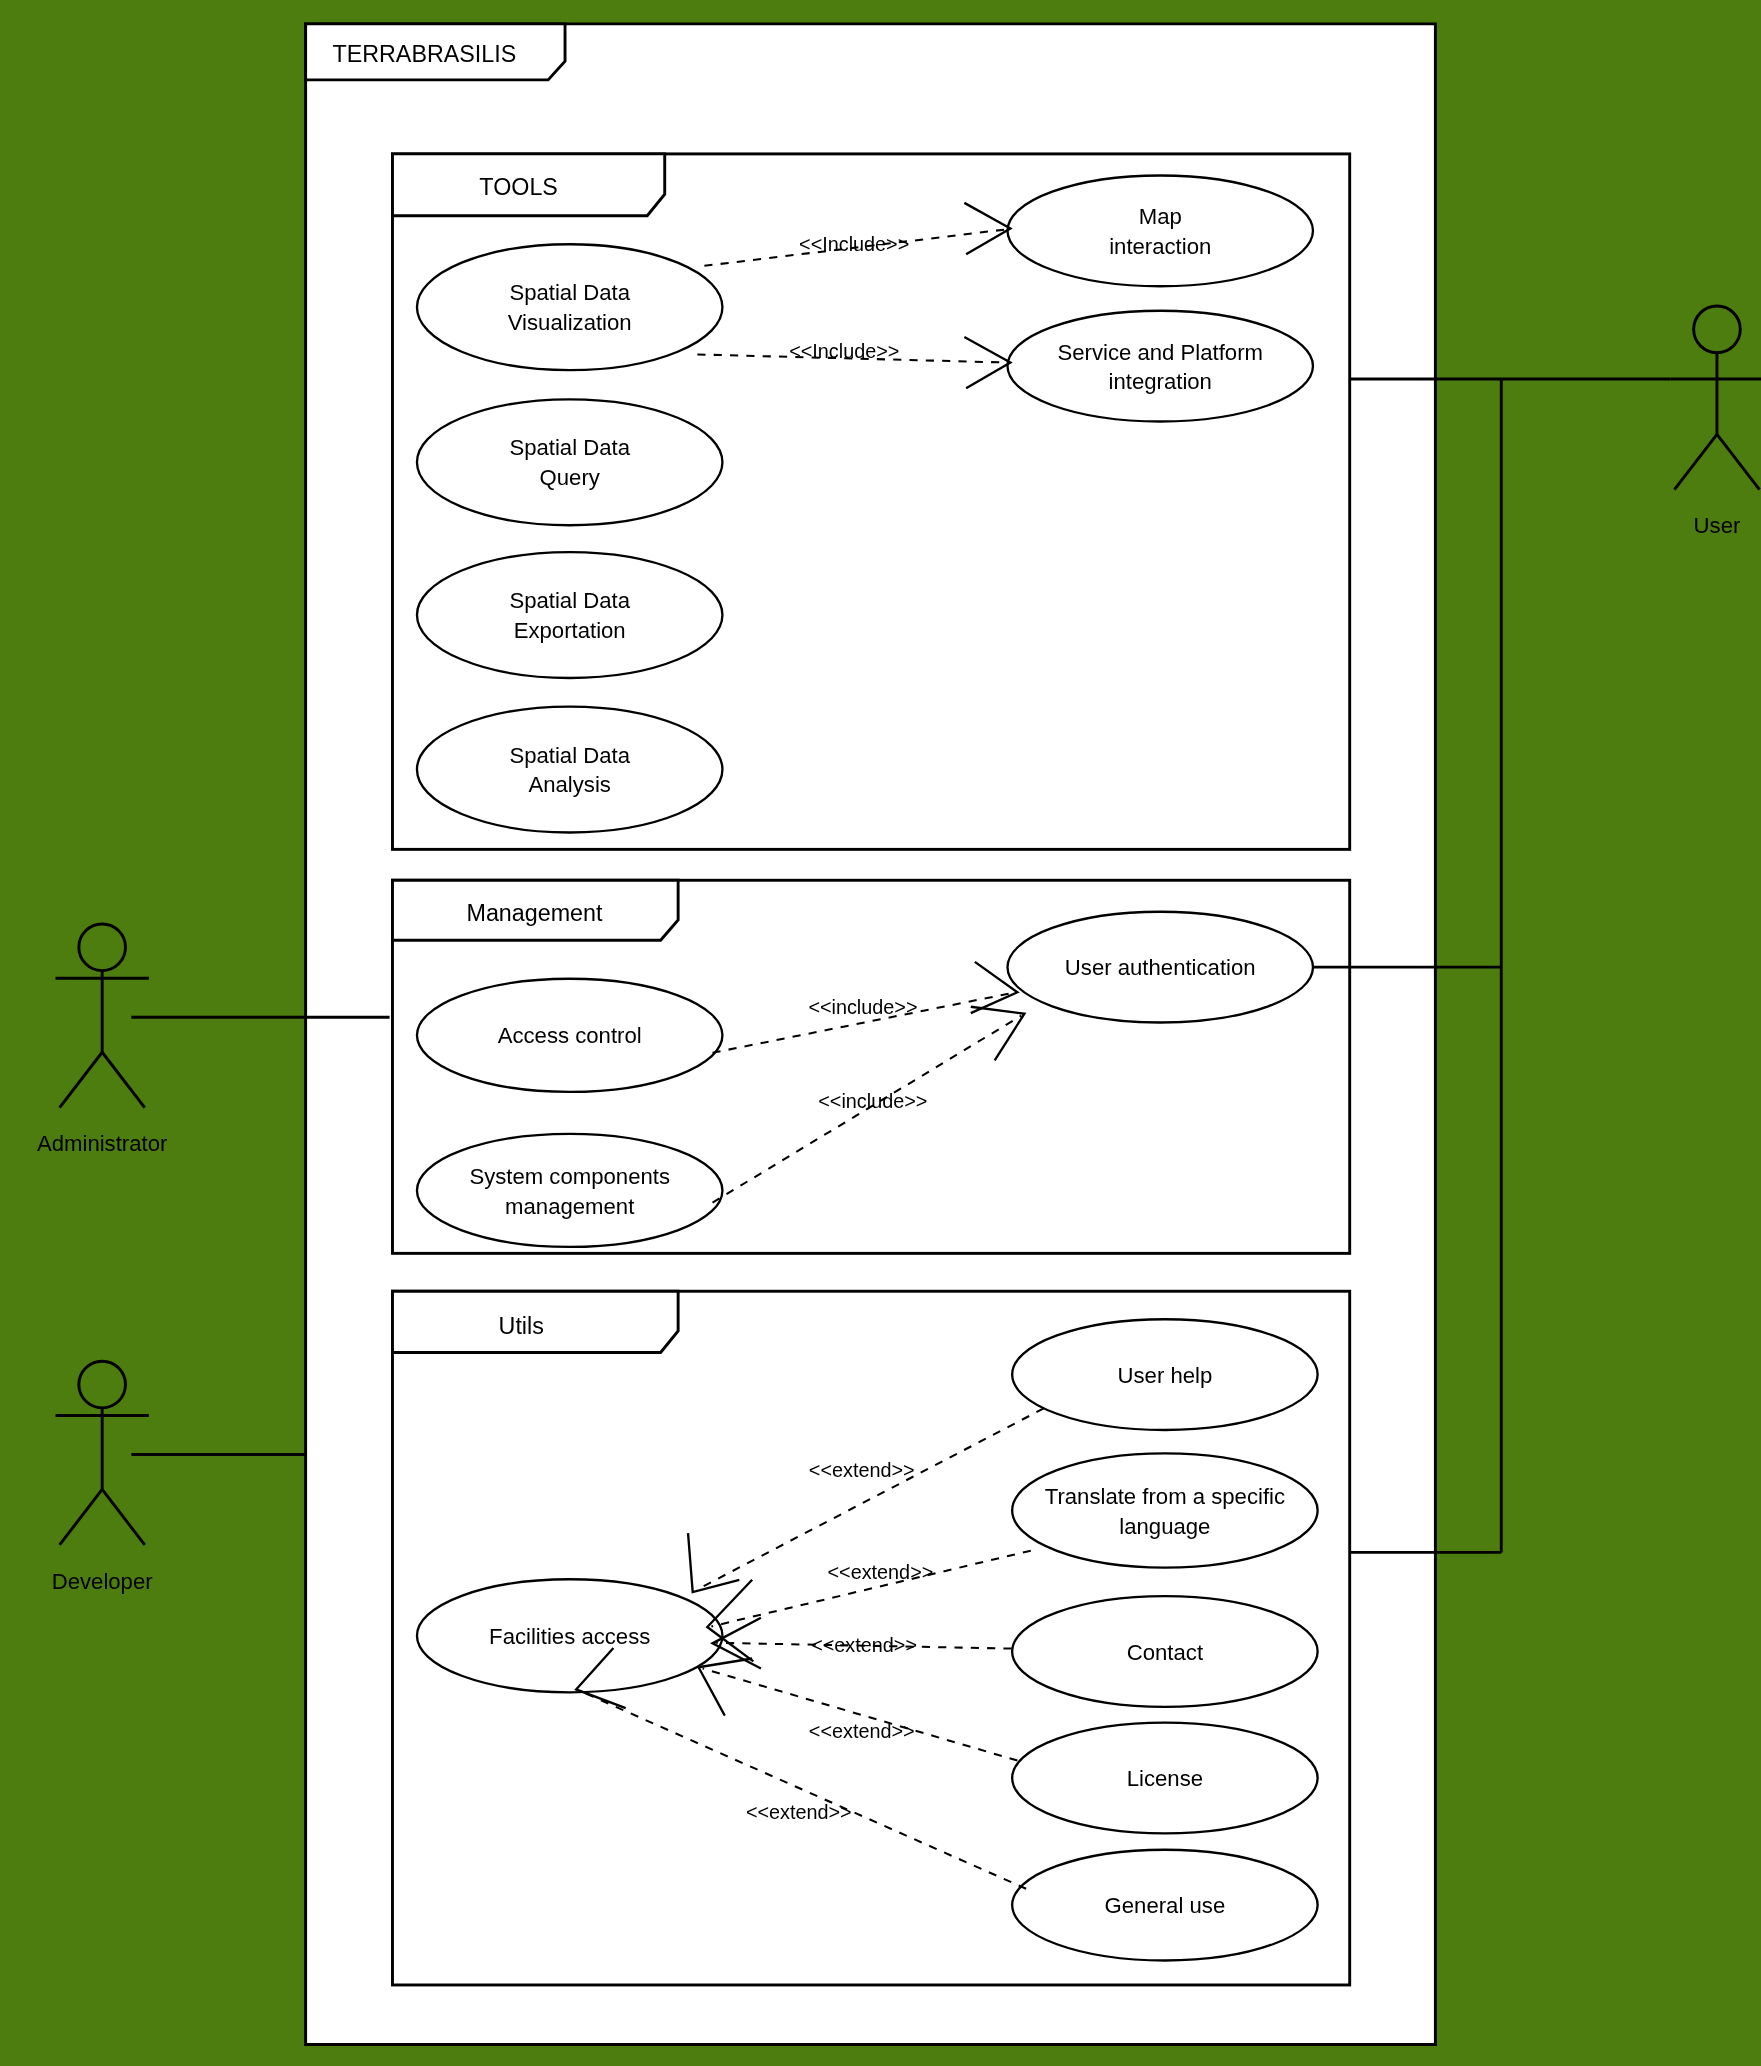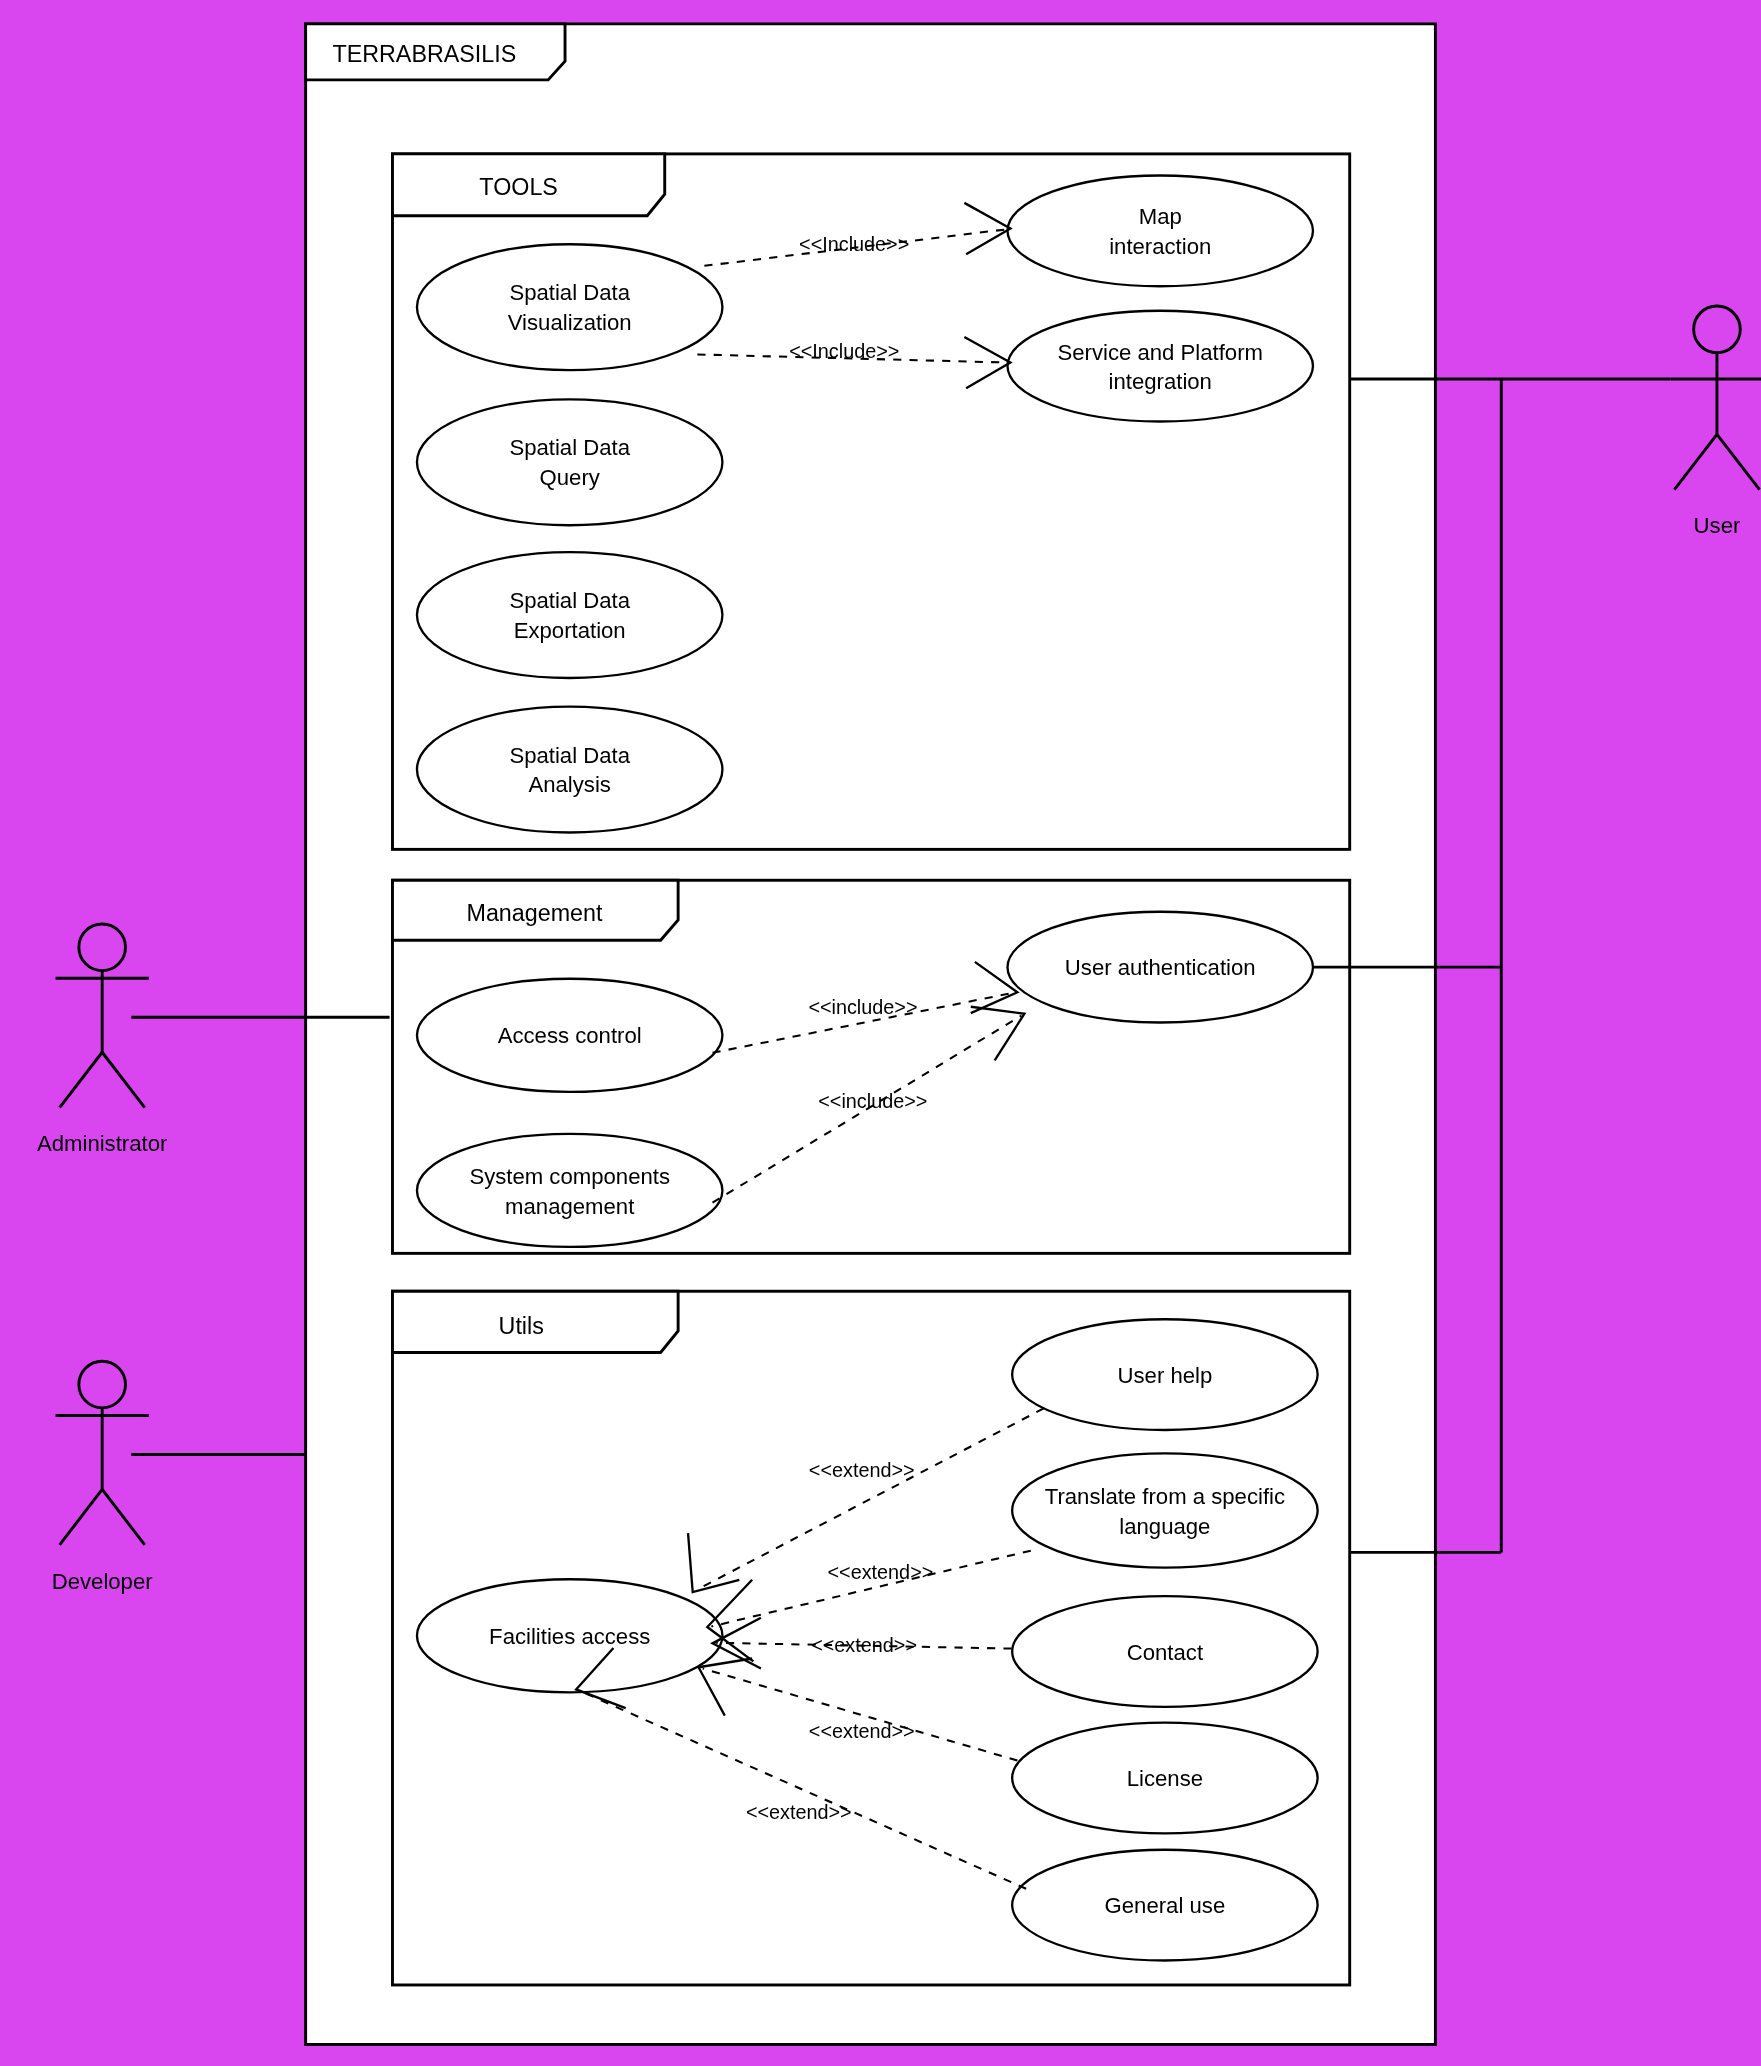--- a/index.html
+++ b/index.html
@@ -4,21 +4,21 @@
 <style>
   html, body {
     margin: 0;
     padding: 0;
     background: #ffffff;
   }
   #canvas {
     position: relative;
     width: 1762px;
     height: 2066px;
-    background: #d946ef;
+    background: #4d7c0f;
     font-family: "Liberation Sans", sans-serif;
   }
   svg#diagram {
     position: absolute;
     top: 0;
     left: 0;
     width: 1762px;
     height: 2066px;
   }
   .shape-line {

